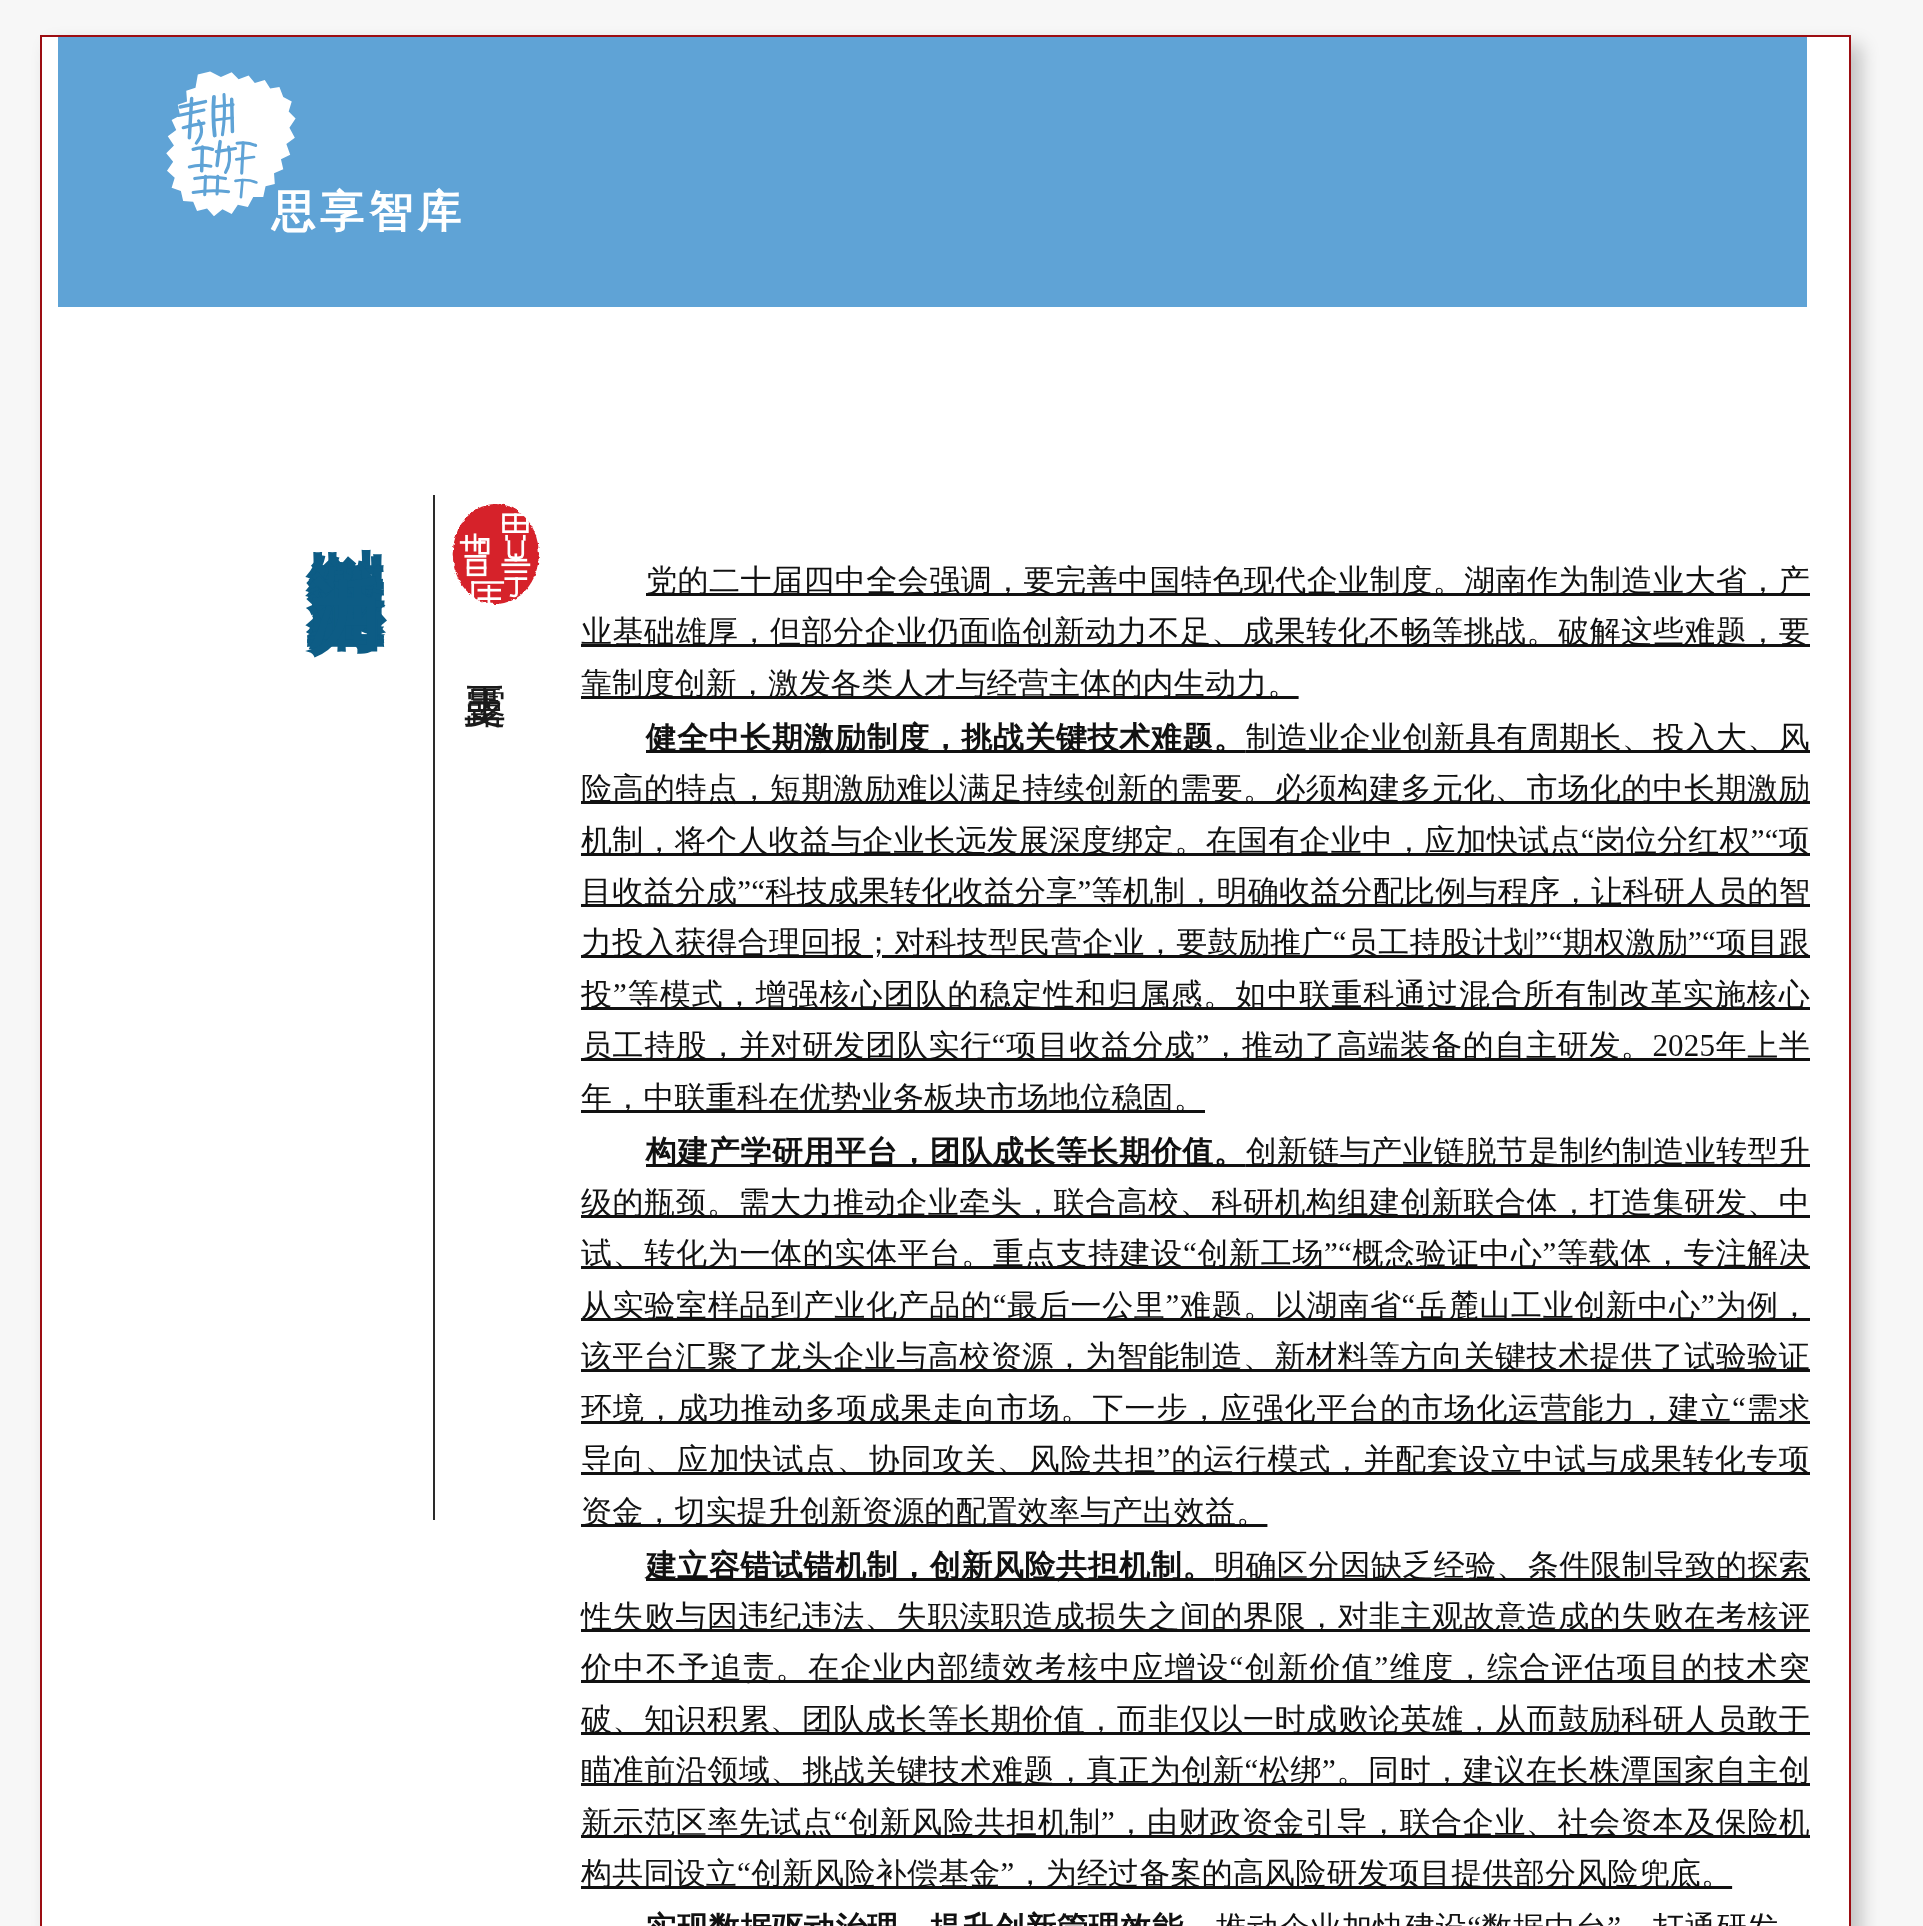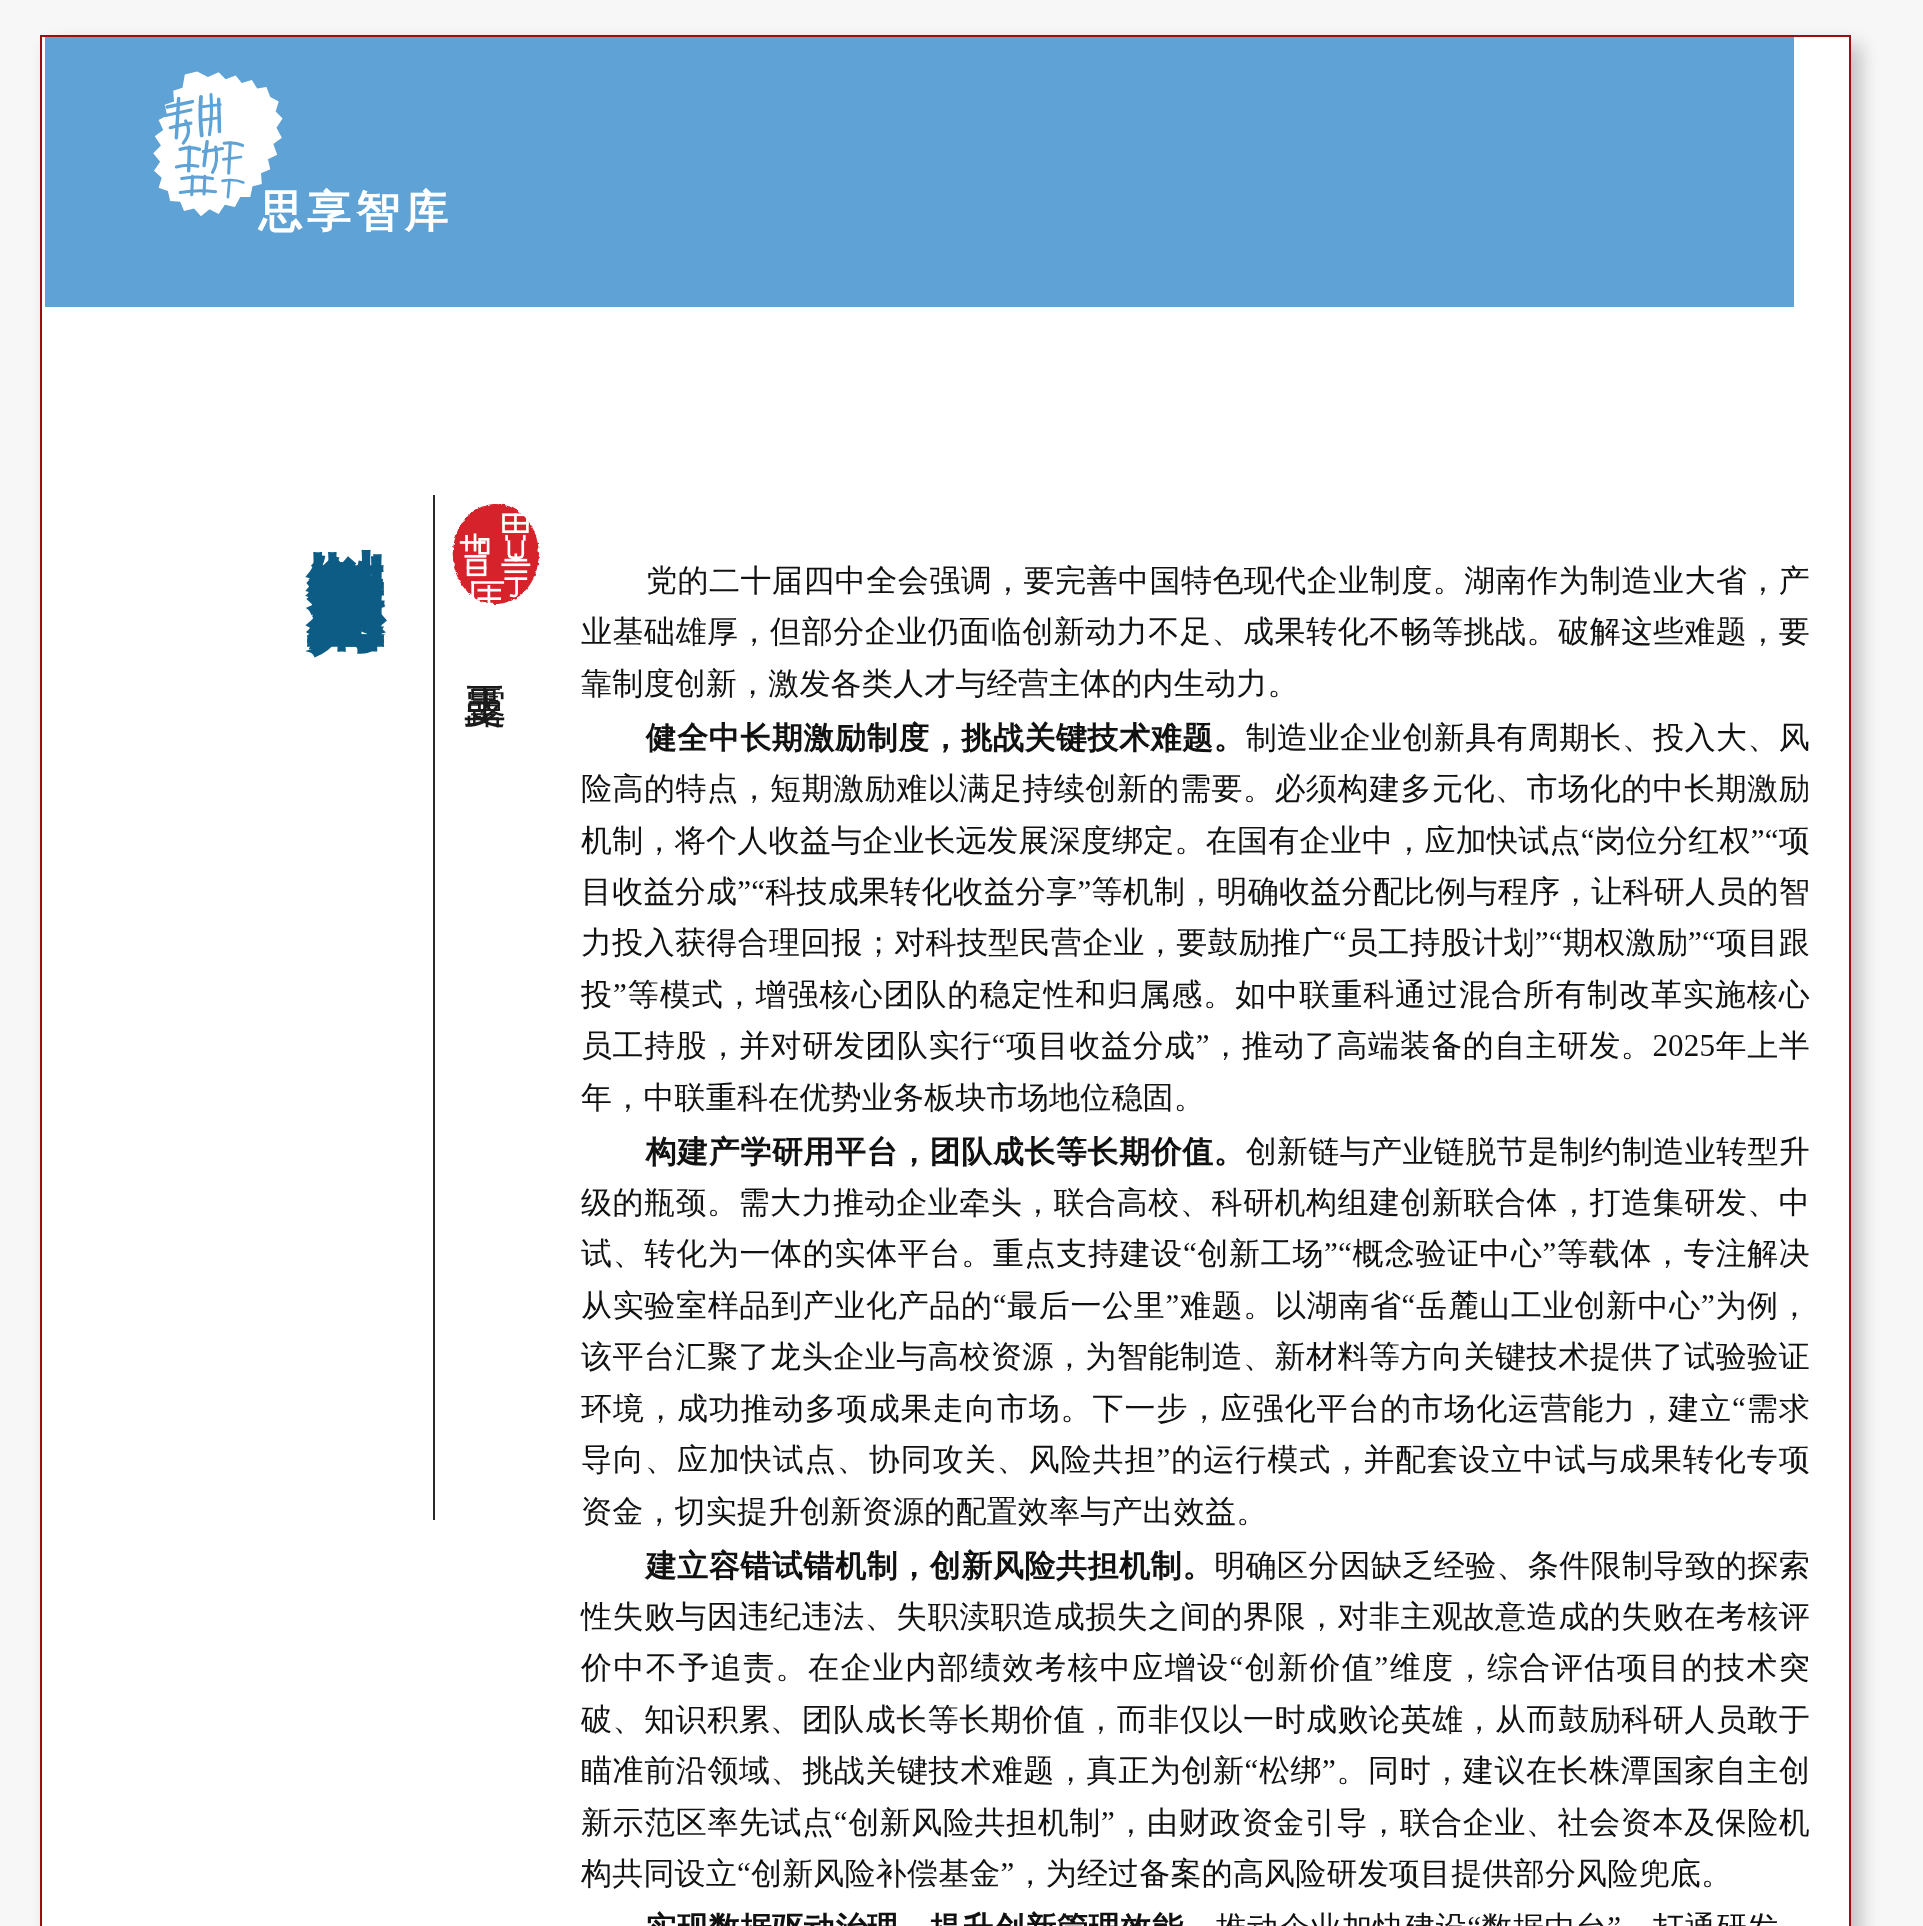--- a/index.html
+++ b/index.html
@@ -14,21 +14,21 @@
     left:40px;top:35px;
     width:1811px;height:2369px;
     background:#ffffff;
     border:2.7px solid #9c0d12;
     box-shadow:10px 10px 17.7px rgba(0,0,0,.22);
     box-sizing:border-box;
   }
 
   
   .banner{
-    position:absolute;left:3px;top:0;
+    position:absolute;left:16px;top:0;
     width:1749px;height:270px;
     background:#5fa3d6;
   }
   .banner-logo{
     position:absolute;left:98px;top:33px;
     width:166px;height:154px;
   }
   .banner-logo svg{width:100%;height:100%;display:block;}
   .banner-title{
     position:absolute;left:214px;top:152px;
@@ -97,20 +97,21 @@
   .article p{
     margin:0 0 2.3px 0;
     font-family:"Liberation Serif","DejaVu Serif",serif;
     font-size:31px;
     line-height:1.66;
     color:#111111;
     text-align:justify;
     text-justify:inter-ideograph;
     text-indent:65px;
     letter-spacing:0.2px;
+    text-decoration:underline;
   }
   .article p .lead{
     font-family:"DejaVu Sans","Liberation Sans",sans-serif;
     font-weight:bold;
     letter-spacing:0.4px;
   }
 </style>
 </head>
 <body>
 

